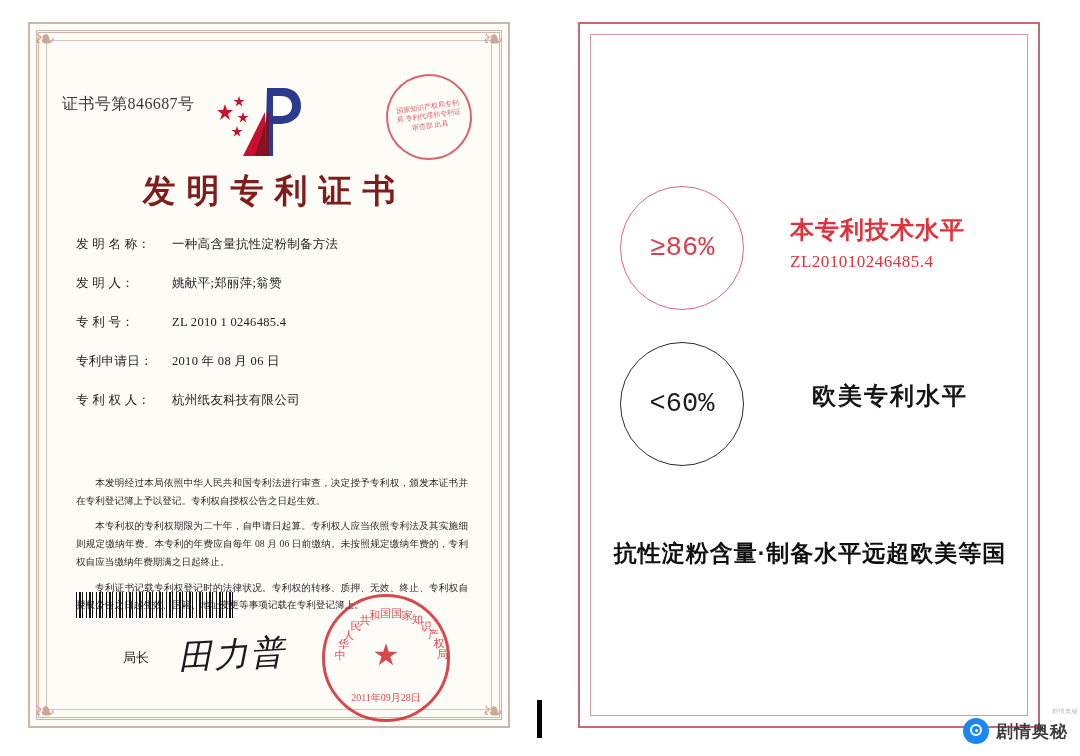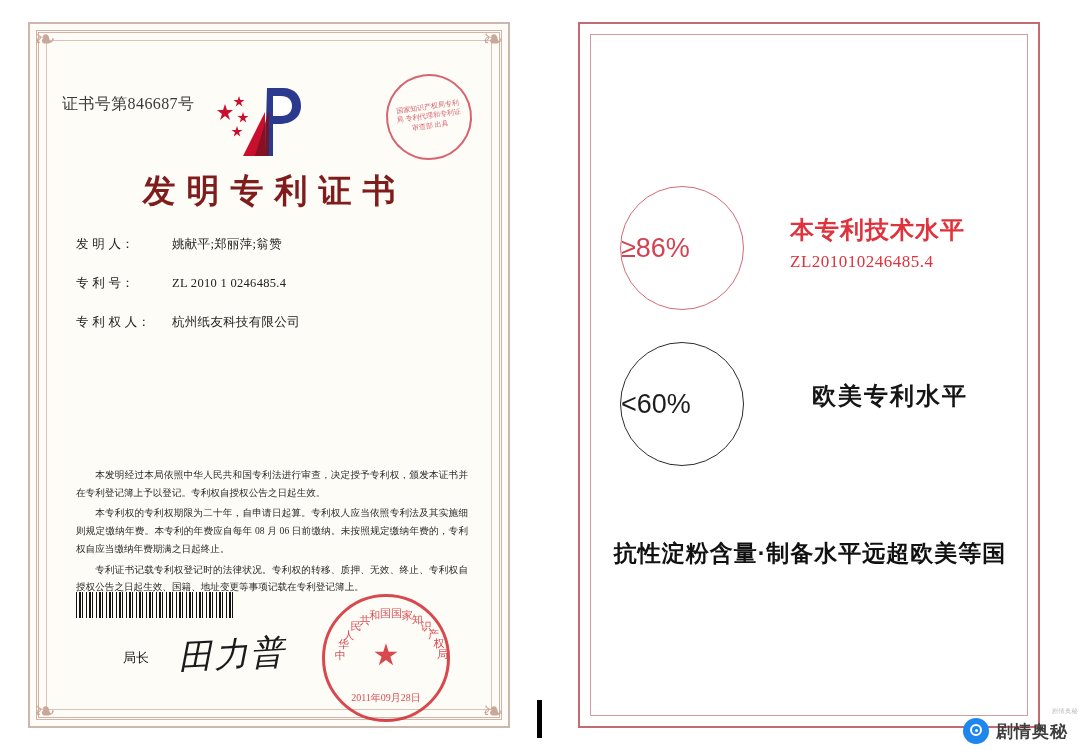--- a/index.html
+++ b/index.html
@@ -165,21 +165,21 @@
     position: absolute;
     left: 46px;
     right: 40px;
     top: 442px;
     font-family: "Liberation Serif", serif;
     font-size: 9.6px;
     line-height: 1.85;
     color: #2a2a2a;
     text-align: justify;
   }
-  .body-text p { margin: 0 0 3px 0; text-indent: 2em; }
+  .body-text p { margin: 8px 0 3px 0; text-indent: 2em; }
 
   .barcode {
     position: absolute;
     left: 46px;
     top: 568px;
     width: 160px;
     height: 26px;
     background:
       repeating-linear-gradient(to right,
         #111 0 1px, transparent 1px 3px,
@@ -277,21 +277,22 @@
     left: 10px; top: 10px; right: 10px; bottom: 10px;
     border: 1px solid #d39aa0;
     box-sizing: border-box;
   }
 
   .circle-badge {
     position: absolute;
     border-radius: 50%;
     display: flex;
     align-items: center;
-    font-family: Liberation Sans, sans-serif;
+    justify-content: center;
+    font-family: Liberation Mono, monospace;
     box-sizing: border-box;
   }
   .circle-top {
     left: 80px;
     top: 186px;
     width: 124px;
     height: 124px;
     border: 1.6px solid #d46b74;
     color: #d2434f;
     font-size: 27px;
@@ -427,24 +428,30 @@
       </div>
 
       <div class="round-stamp">
         <span>国家知识产权局专利局 专利代理和专利证 审查部 出具</span>
       </div>
 
       <div class="cert-title">发明专利证书</div>
 
       <div class="fields">
         <div class="field">
+          <span class="lbl">发 明 名 称：</span><span>一种高含量抗性淀粉制备方法</span>
+        </div>
+        <div class="field">
           <span class="lbl">发 明 人：</span><span>姚献平;郑丽萍;翁赞</span>
         </div>
         <div class="field">
           <span class="lbl">专 利 号：</span><span>ZL 2010 1 0246485.4</span>
+        </div>
+        <div class="field">
+          <span class="lbl">专利申请日：</span><span>2010 年 08 月 06 日</span>
         </div>
         <div class="field">
           <span class="lbl">专 利 权 人：</span><span>杭州纸友科技有限公司</span>
         </div>
       </div>
 
       <div class="body-text">
         <p>本发明经过本局依照中华人民共和国专利法进行审查，决定授予专利权，颁发本证书并在专利登记簿上予以登记。专利权自授权公告之日起生效。</p>
         <p>本专利权的专利权期限为二十年，自申请日起算。专利权人应当依照专利法及其实施细则规定缴纳年费。本专利的年费应自每年 08 月 06 日前缴纳。未按照规定缴纳年费的，专利权自应当缴纳年费期满之日起终止。</p>
         <p>专利证书记载专利权登记时的法律状况。专利权的转移、质押、无效、终止、专利权自授权公告之日起生效、国籍、地址变更等事项记载在专利登记簿上。</p>

